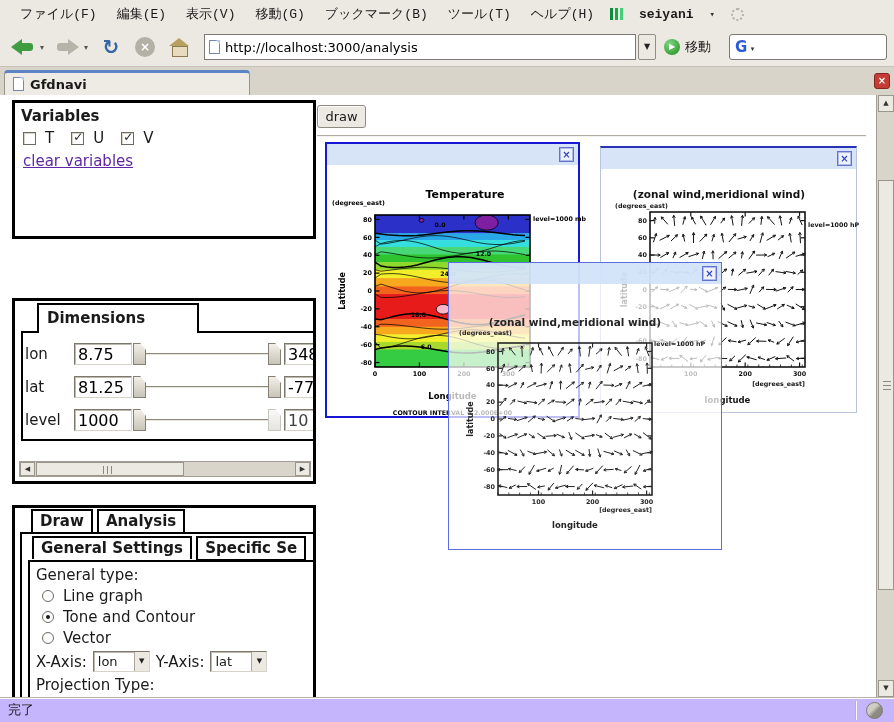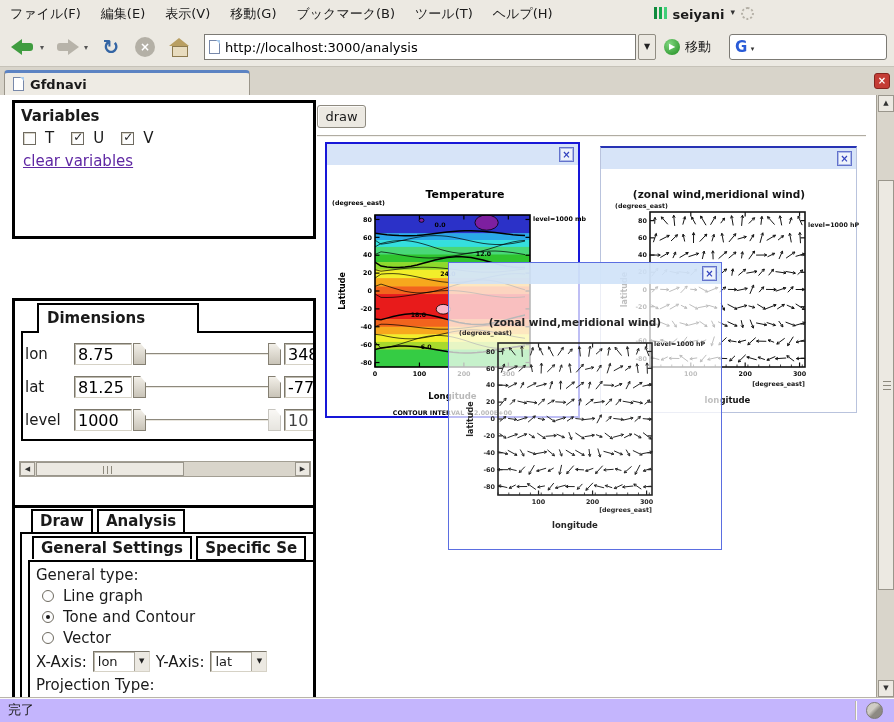--- a/index.html
+++ b/index.html
@@ -1,23 +1,23 @@
 <!DOCTYPE html>
 <html><head>
 <meta charset="utf-8">
 <style>
   * { box-sizing: border-box; margin:0; padding:0; }
   html,body { width:894px; height:722px; overflow:hidden; }
   body { font-family:"DejaVu Sans","Liberation Sans",sans-serif; font-size:13px; color:#1a1a1a; background:#ece9e2; }
   .screen { position:relative; width:894px; height:722px; overflow:hidden; background:#ece9e2; }
 
   
-  .menubar { position:absolute; left:0; top:0; width:754px; height:28px; background:#ece9e2; display:flex; align-items:center; padding:0 0; }
+  .menubar { position:absolute; left:0; top:0; width:754px; height:28px; background:#ece9e2; display:flex; align-items:center; padding:0 10px;font-family:Liberation Mono, monospace; }
   .menu-item { padding:4px 10px; white-space:nowrap; cursor:default; }
-  .menubar-right { margin-left:auto; display:flex; gap:6px; }
+  .menubar-right { margin-left:auto; display:flex; align-items:center; gap:16px; }
   .ime-icon { width:13px; height:12px; display:inline-block;
     background:linear-gradient(90deg,#0f8a3c 0 3px,transparent 3px 5px,#14a94c 5px 8px,transparent 8px 10px,#41cf79 10px 13px); }
   .user-label { font-weight:bold; }
   .caret-down { font-size:9px; color:#333; }
   .throbber { width:13px; height:13px; border:2px dotted #b3afa5; border-radius:50%; display:inline-block; }
 
   
   .toolbar { position:absolute; left:0; top:28px; width:894px; height:39px; background:#ece9e2; border-bottom:1px solid #c6c2b8; display:flex; align-items:center; padding:0 6px; }
   .tb-btn { width:34px; height:32px; display:flex; align-items:center; justify-content:center; border-radius:3px; }
   .mini-caret { font-size:8px; color:#555; width:10px; }
@@ -55,21 +55,21 @@
   
   .panel { position:absolute; left:12px; width:304px; background:#fff; border:3px solid #000; overflow:hidden; }
   .panel-variables { top:5px; height:139px; }
   .panel-title { font-weight:bold; font-size:15px; margin:4px 0 2px 6px; }
   .var-row { display:flex; align-items:center; gap:9px; margin:4px 0 2px 8px; }
   .cb { width:13px; height:13px; border:1px solid #6e6a60; background:#fdfdfd; box-shadow:inset 1px 1px 0 #d8d4c8; position:relative; display:inline-block; }
   .cb.checked::after { content:"✓"; position:absolute; left:1px; top:-3px; font-size:12px; font-weight:bold; color:#222; }
   .cb-label { font-size:15px; margin-right:8px; }
   .var-link { display:inline-block; margin:3px 0 0 8px; color:#5f27a3; text-decoration:underline; font-size:15px; }
 
-  .panel-dimensions { top:203px; height:240px; }
+  .panel-dimensions { top:203px; height:186px; }
   .dim-tab { position:absolute; left:22px; top:2px; width:162px; height:30px; border:2px solid #000; border-bottom:none; background:#fff; font-weight:bold; font-size:15px; padding:4px 0 0 8px; z-index:2; }
   .dim-fieldset { position:absolute; left:6px; top:30px; width:300px; height:110px; border:2px solid #000; }
   .dim-row { position:absolute; left:0; height:22px; width:298px; }
   .dim-row .dim-label { position:absolute; left:10px; top:2px; font-size:15px; }
   .dim-input { position:absolute; top:0; height:22px; background:#fff; border:1px solid; border-color:#7c786c #d6d2c6 #d6d2c6 #7c786c; box-shadow:inset 1px 1px 0 #bdb9ad; font-size:16px; font-family:inherit; padding:0 3px; }
   .dim-min { left:59px; width:58px; }
   .dim-max { left:269px; width:46px; }
   .slider-handle { position:absolute; top:0; width:13px; height:22px; background:linear-gradient(#f2efe8,#c9c4b8); border:1px solid #847f72; clip-path:polygon(0 0,55% 0,100% 32%,100% 100%,0 100%); }
   .sh-left { left:118px; }
   .sh-right { left:253px; }

